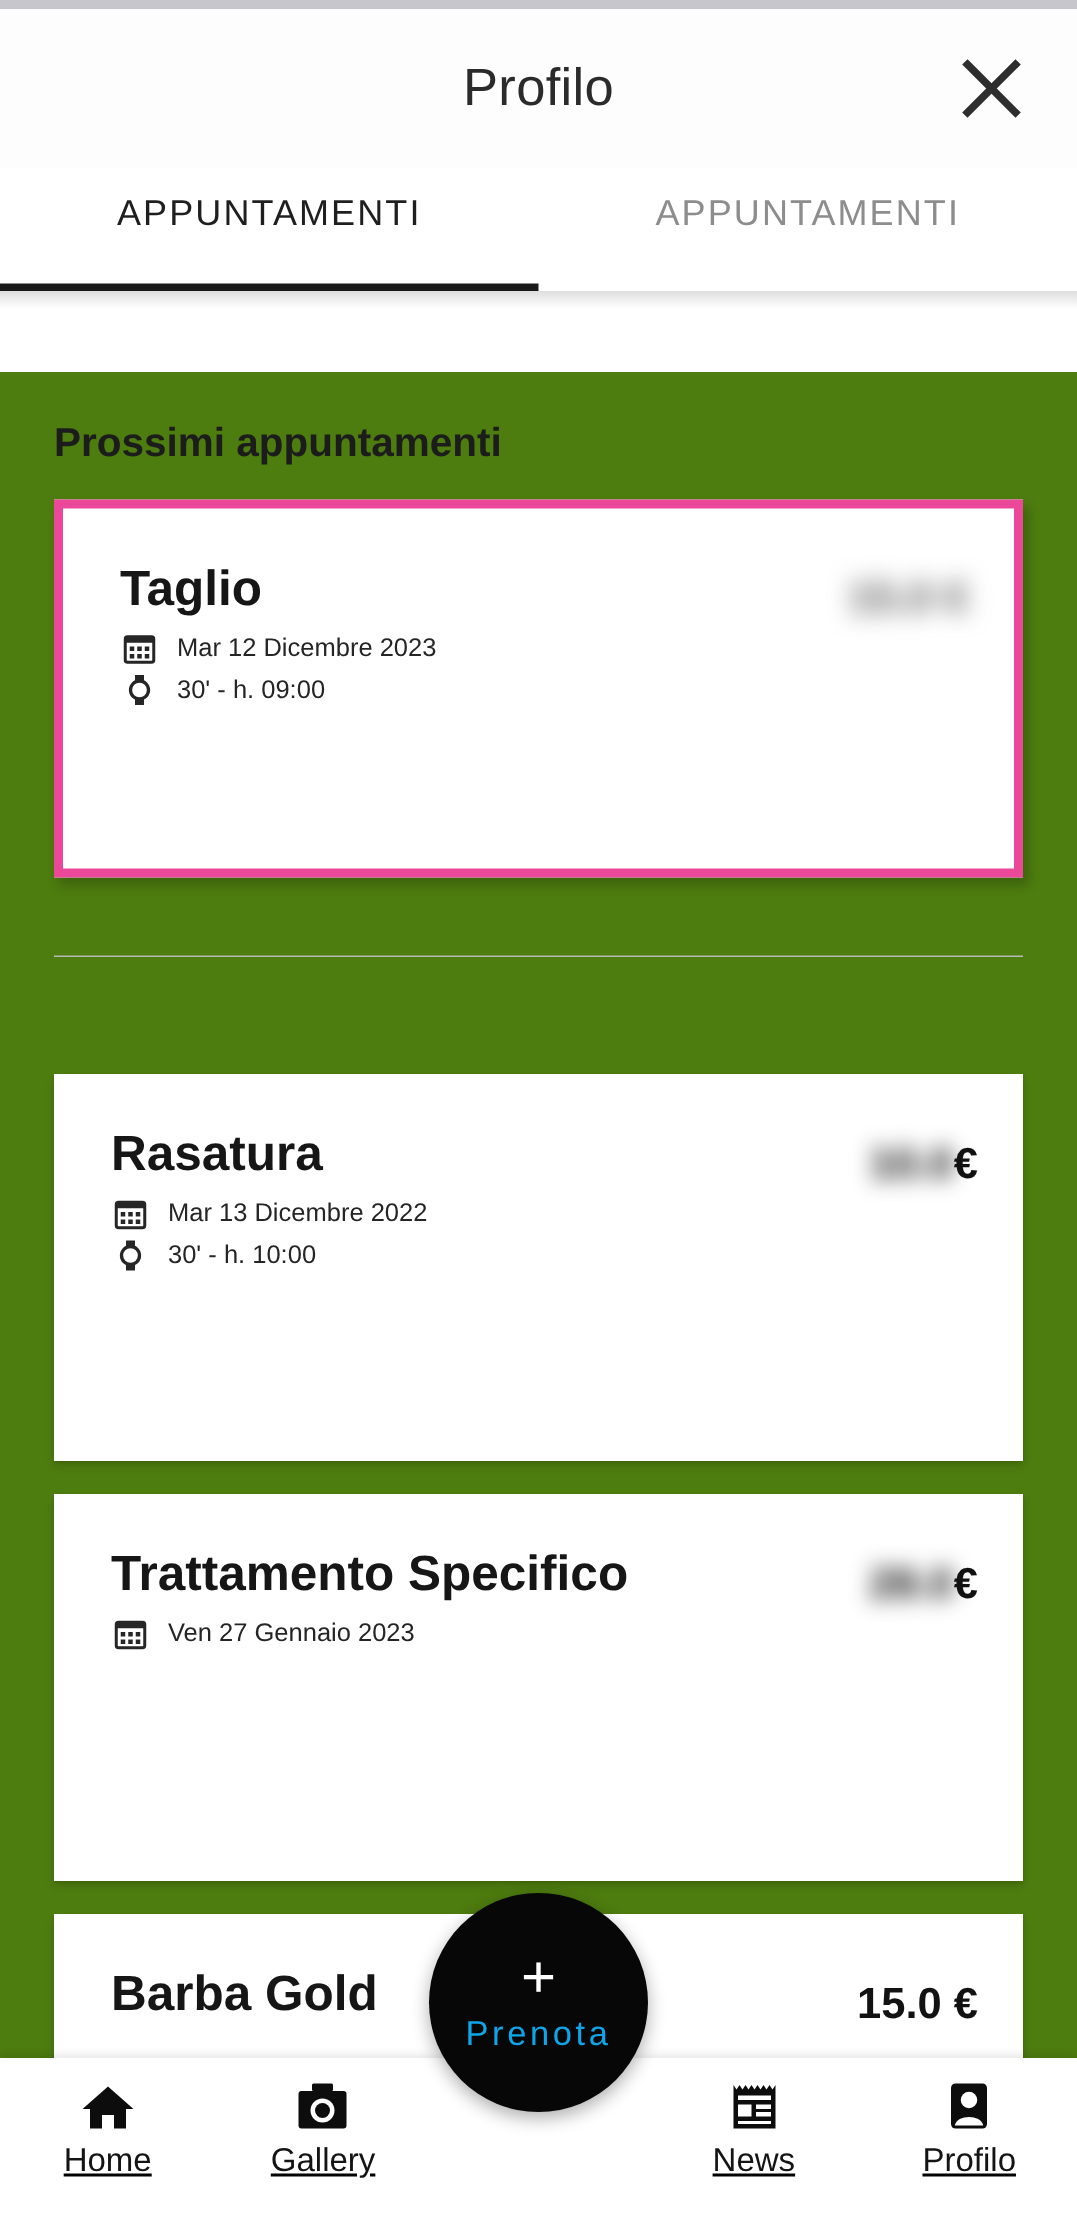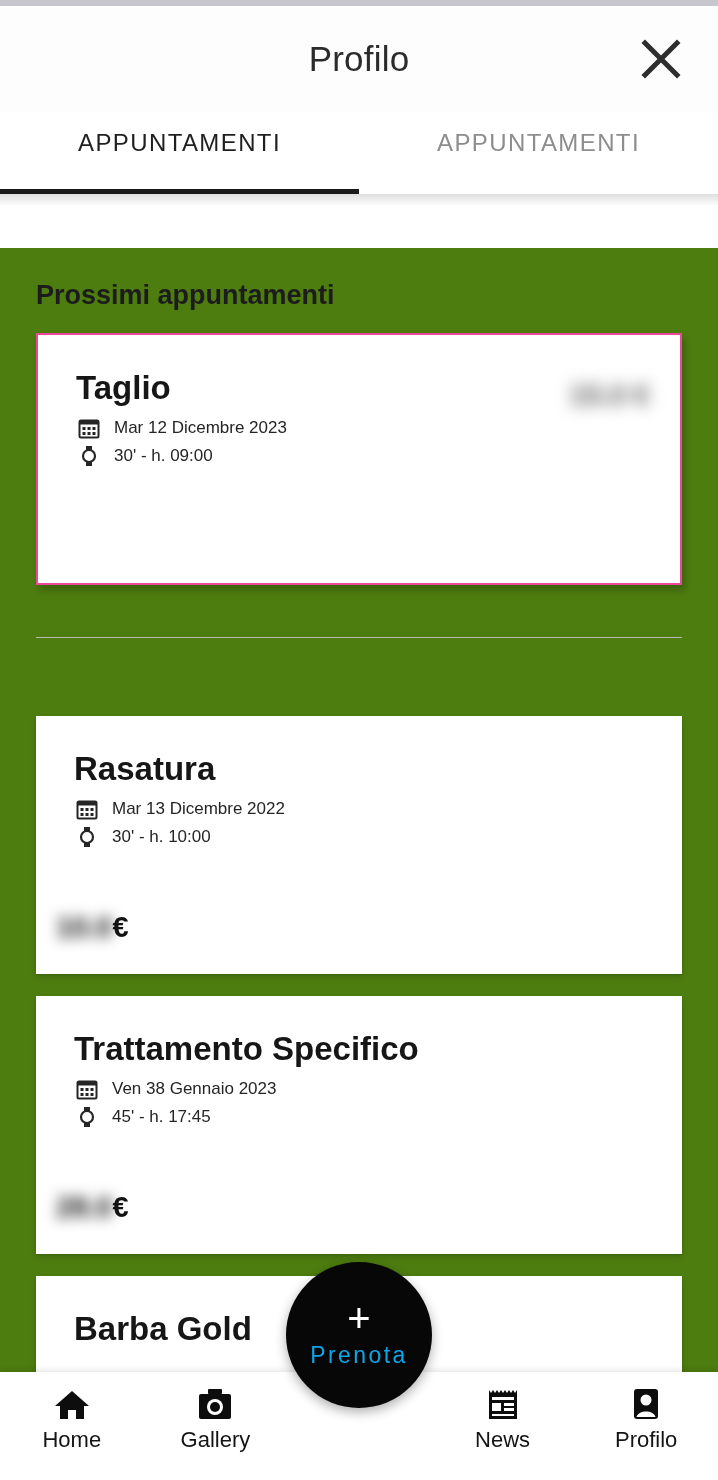--- a/index.html
+++ b/index.html
@@ -113,29 +113,28 @@
   .card {
     background: #ffffff;
     margin: 22px 36px 0 36px;
     padding: 34px 30px 30px 20px;
     position: relative;
     display: flex;
     justify-content: space-between;
     align-items: flex-start;
   }
   .card.upcoming {
-    border: 2px solid #ec4899;
+    border: 6px solid #ec4899;
     min-height: 252px;
     box-shadow: 3px 5px 7px rgba(0,0,0,.22);
   }
   .card.past {
     border: none;
     min-height: 258px;
     box-shadow: 0 3px 6px rgba(0,0,0,.13), 0 1px 2px rgba(0,0,0,.10);
-    flex-direction: column;
   }
 
   .card-main { padding-left: 18px; }
 
   .service-name {
     font-size: 33px;
     font-weight: bold;
     color: #161616;
     margin-bottom: 10px;
     white-space: nowrap;
@@ -202,20 +201,21 @@
   .nav-item {
     flex: 1 1 0;
     display: flex;
     flex-direction: column;
     align-items: center;
     gap: 5px;
     cursor: pointer;
     background: none;
     border: none;
     font-family: inherit;
+    text-decoration: underline;
   }
   .nav-item.spacer { visibility: hidden; pointer-events: none; }
   .nav-label {
     font-size: 22px;
     color: #141414;
   }
   .nav-icon svg { display: block; }
 
   
   .fab {
@@ -359,31 +359,21 @@
             <rect x="1.5" y="3.5" width="19" height="17" rx="1.5" fill="none" stroke="#262626" stroke-width="2"></rect>
             <rect x="1.5" y="3.5" width="19" height="4" fill="#262626"></rect>
             <rect x="4.5" y="10" width="3" height="3" fill="#262626"></rect>
             <rect x="9.5" y="10" width="3" height="3" fill="#262626"></rect>
             <rect x="14.5" y="10" width="3" height="3" fill="#262626"></rect>
             <rect x="4.5" y="15" width="3" height="3" fill="#262626"></rect>
             <rect x="9.5" y="15" width="3" height="3" fill="#262626"></rect>
             <rect x="14.5" y="15" width="3" height="3" fill="#262626"></rect>
           </svg>
         </span>
-        <span>Ven 38 Gennaio 2023</span>
-      </div>
-      <div class="meta-row">
-        <span class="meta-icon">
-          <svg width="22" height="22" viewBox="0 0 22 22" aria-hidden="true">
-            <rect x="8" y="1" width="6" height="4" fill="#262626"></rect>
-            <rect x="8" y="17" width="6" height="4" fill="#262626"></rect>
-            <circle cx="11" cy="11" r="6" fill="none" stroke="#262626" stroke-width="2.2"></circle>
-          </svg>
-        </span>
-        <span>45' - h. 17:45</span>
+        <span>Ven 27 Gennaio 2023</span>
       </div>
     </div>
     <div class="price">
       <span class="amount-blur">28.0</span><span>€</span>
     </div>
   </div>
 
   <div class="card past">
     <div class="card-main">
       <div class="service-name">Barba Gold</div>

